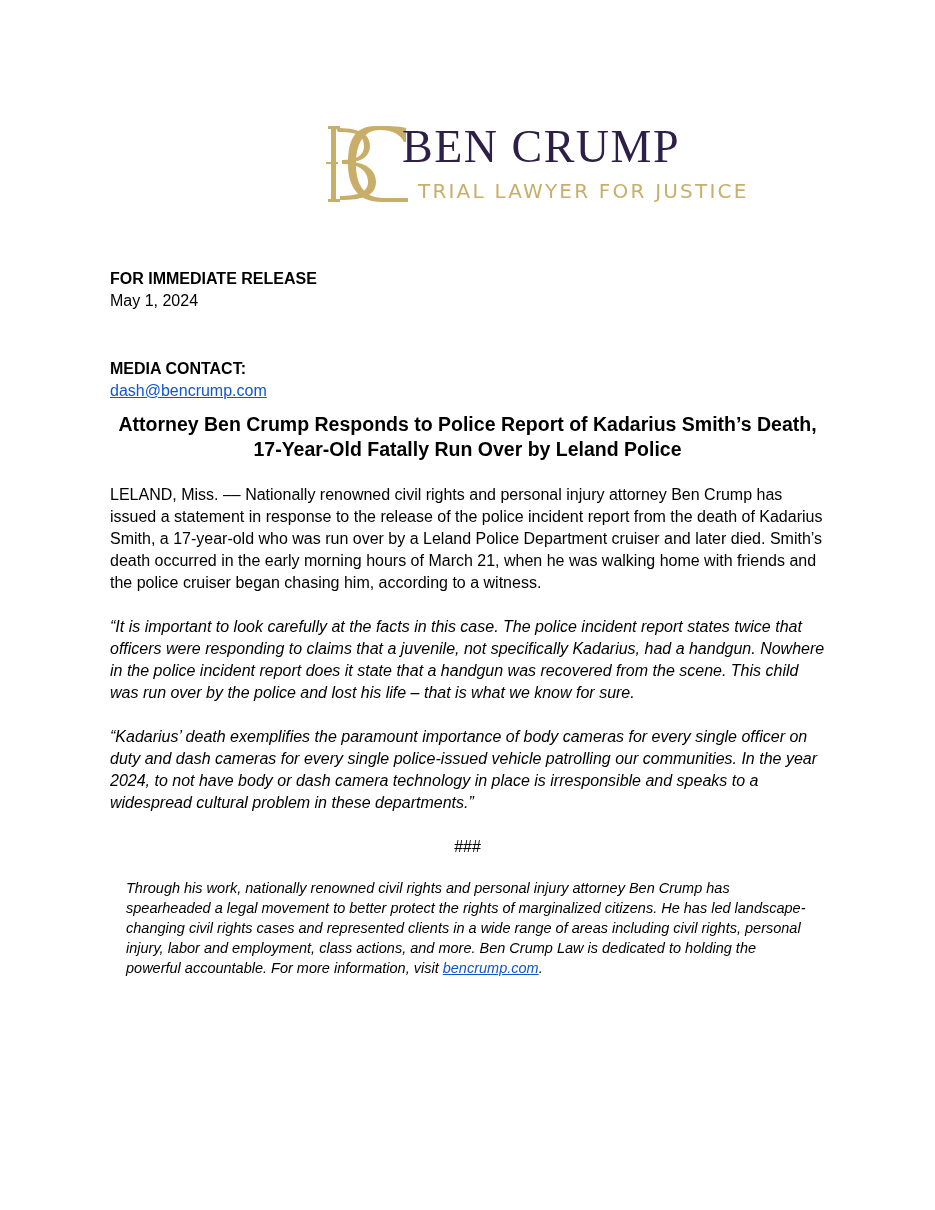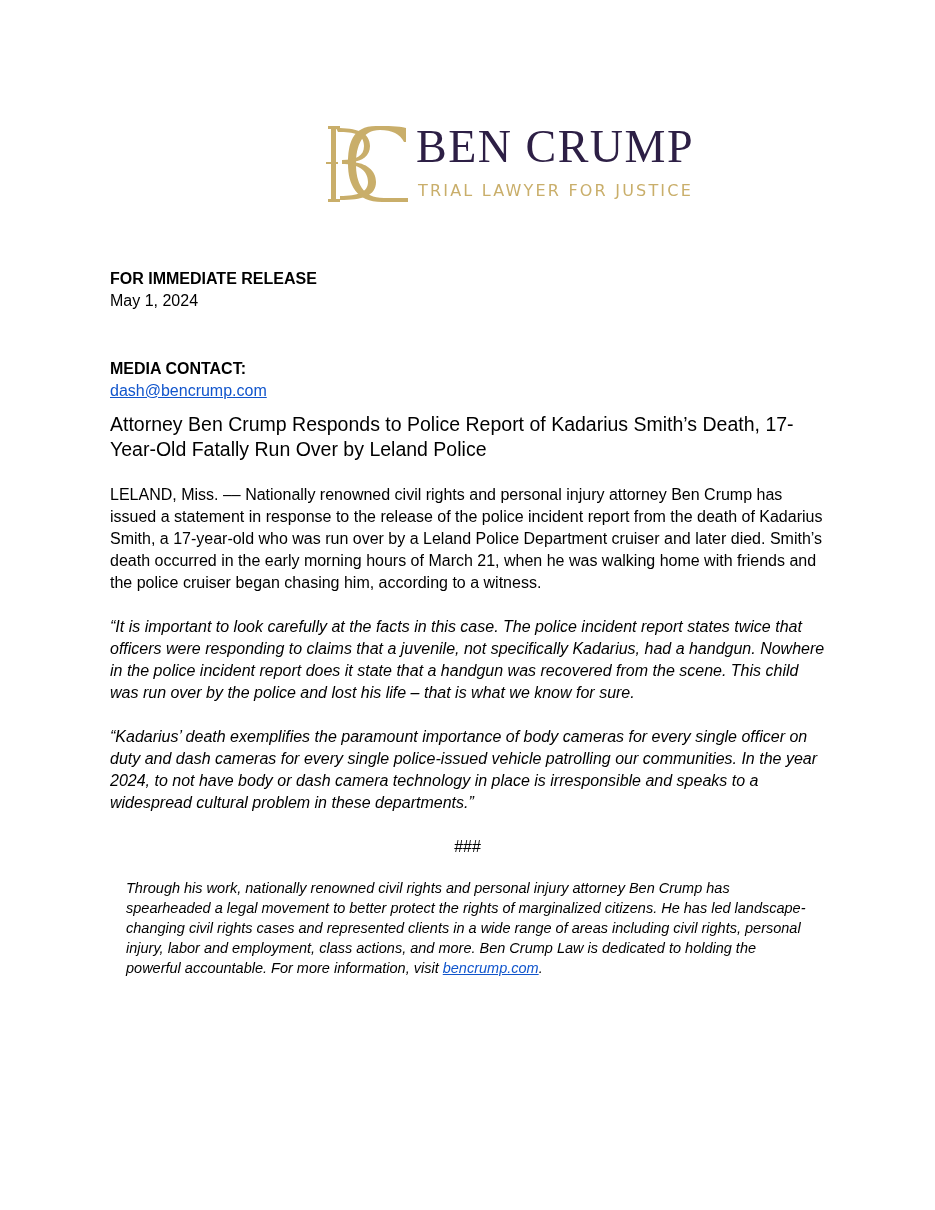--- a/index.html
+++ b/index.html
@@ -29,35 +29,35 @@
       width: 400px;
       height: 84px;
     }
     .logo .monogram {
       position: absolute;
       left: 0; top: 0;
       width: 84px; height: 80px;
     }
     .logo .brand-name {
       position: absolute;
-      left: 90px;
+      left: 76px;
       top: -2px;
       font-family: "Liberation Serif", serif;
       font-size: 46px;
       letter-spacing: 1.5px;
       color: #2d1f45;
       white-space: nowrap;
       line-height: 50px;
     }
     .logo .tagline {
       position: absolute;
       left: 92px;
       top: 54px;
       font-family: "DejaVu Sans", sans-serif;
-      font-size: 16px;
+      font-size: 20px;
       letter-spacing: 2.2px;
       color: #c9ae6a;
       white-space: nowrap;
       line-height: 26px;
     }
 
     .content {
       position: absolute;
       left: 110px;
       top: 244px;
@@ -67,22 +67,22 @@
     }
     .bold { font-weight: normal; }
     .label { font-weight: bold; font-size: 16px; line-height: 22px; margin-top: 24px; }
     .line { display: block; }
     a.link {
       color: #1155cc;
       text-decoration: underline;
     }
     .gap { height: 22px; }
     .headline {
-      text-align: left;
-      font-weight: normal;
+      text-align: center;
+      font-weight: bold;
       font-size: 19.5px;
       line-height: 25px;
       margin-top: 10px;
       margin-bottom: 22px;
       letter-spacing: 0px;
     }
     p {
       margin: 0 0 22px 0;
     }
     .quote { font-style: italic; }

